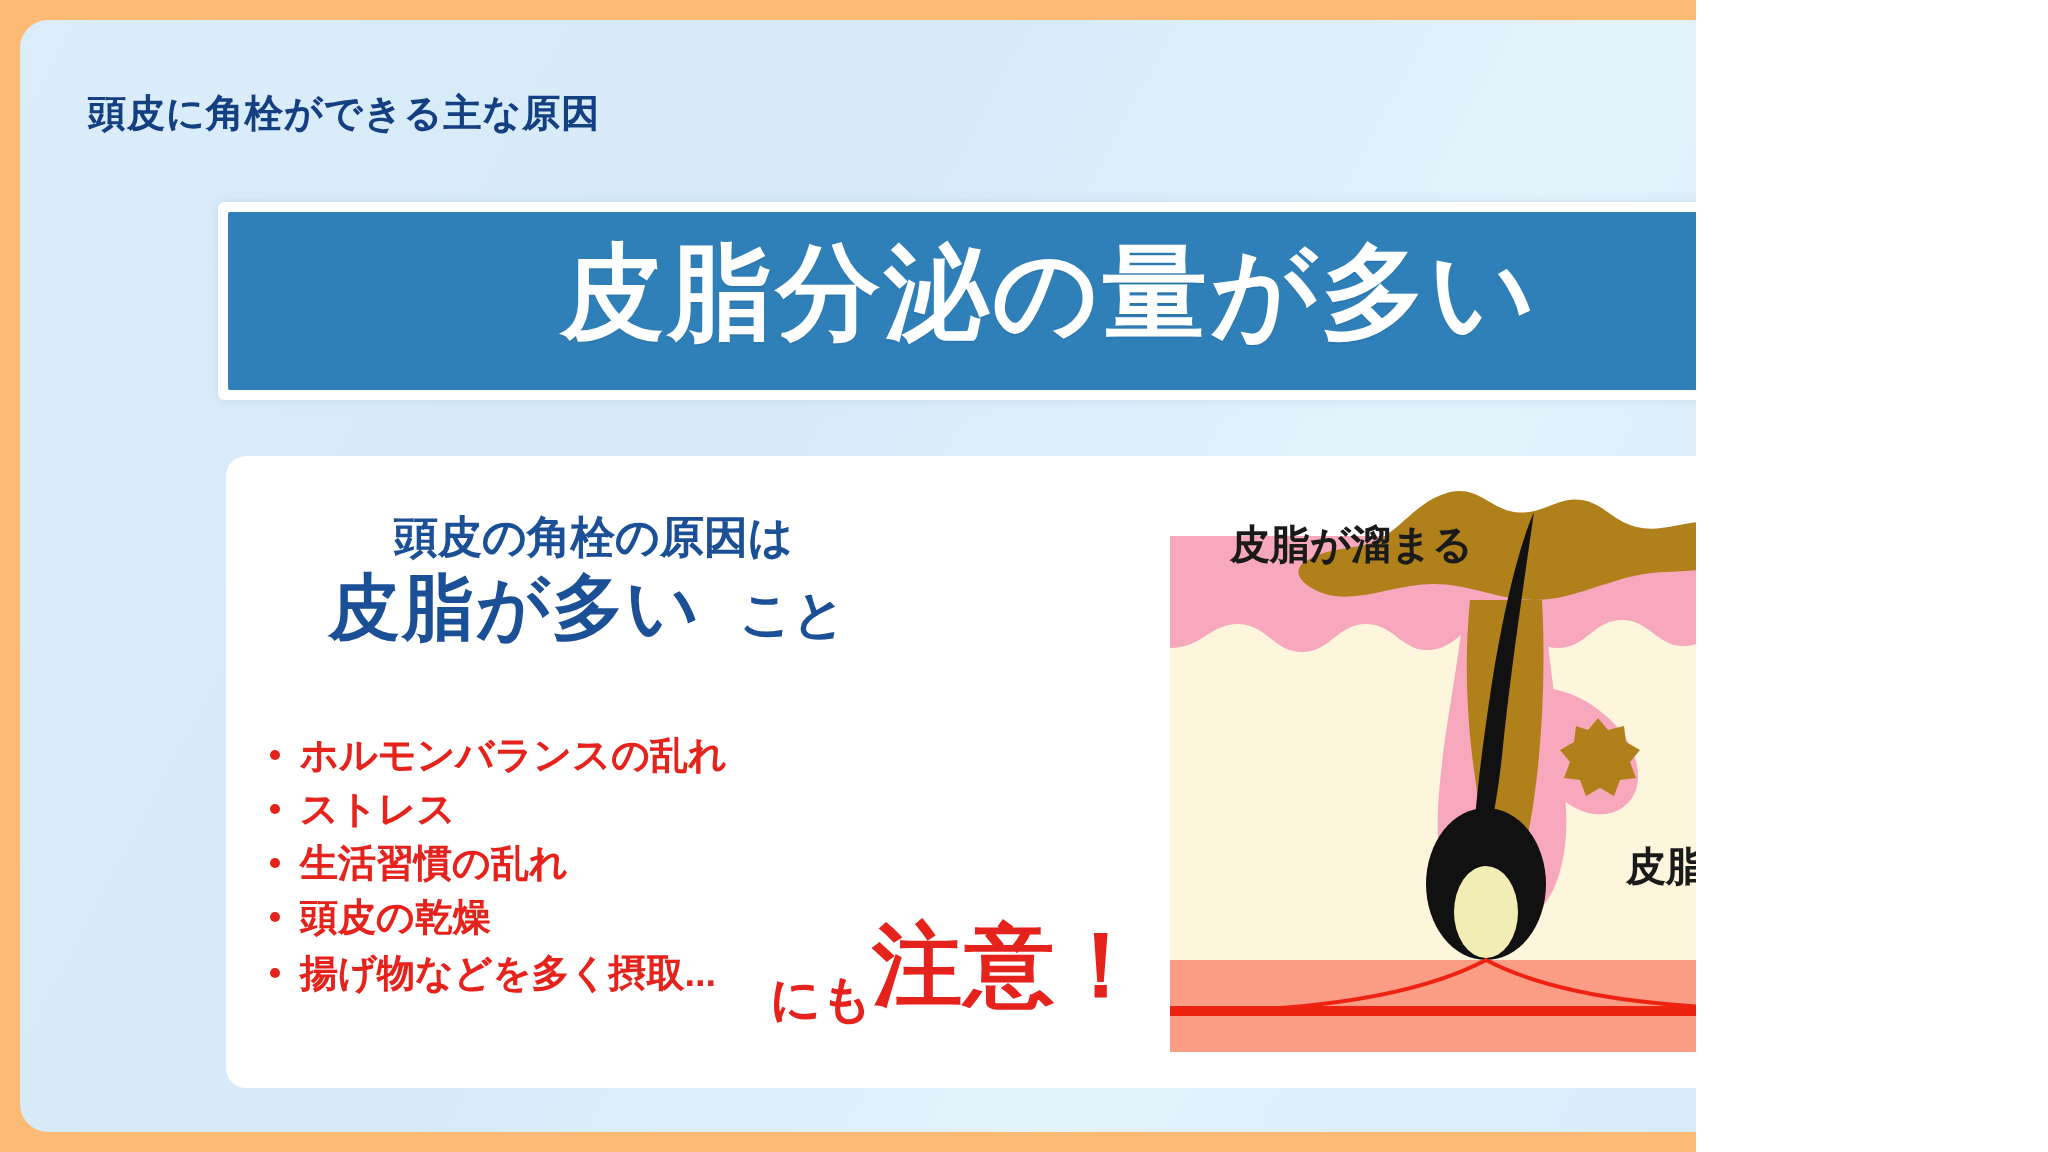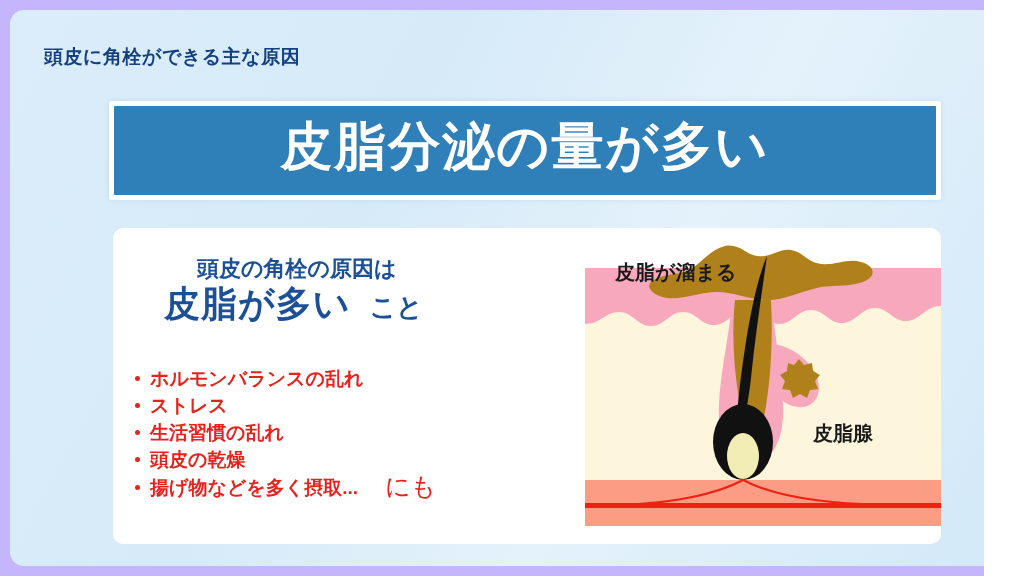--- a/index.html
+++ b/index.html
@@ -6,24 +6,24 @@
     margin: 0;
     padding: 0;
     background: #ffffff;
   }
   body {
     font-family: "Liberation Sans", "DejaVu Sans", sans-serif;
   }
 
   .slide {
     position: relative;
-    width: 984px;
+    width: 848px;
     height: 576px;
     overflow: hidden;
-    background: #c4b5fd;
+    background: #fdba74;
   }
 
   
   .panel {
     position: absolute;
     left: 10px;
     top: 10px;
     width: 1004px;
     height: 556px;
     border-radius: 14px;
@@ -158,21 +158,21 @@
   .caution {
     position: absolute;
     left: 272px;
     top: 232px;
     display: flex;
     align-items: baseline;
     white-space: nowrap;
   }
   .caution .pre {
     font-size: 25px;
-    font-weight: 400;
+    font-weight: 700;
     color: #e5231c;
     position: relative;
     top: 10px;
   }
   .caution .big {
     font-size: 45px;
     font-weight: 700;
     color: #e5231c;
     letter-spacing: 1px;
     line-height: 1;
@@ -260,20 +260,21 @@
             <span>頭皮の乾燥</span>
           </li>
           <li>
             <span class="dot"></span>
             <span>揚げ物などを多く摂取...</span>
           </li>
         </ul>
 
         <div class="caution">
           <span class="pre">にも</span>
+          <span class="big">注意！</span>
         </div>
       </div>
 
       <div class="illus">
 
         <svg width="356" height="316" viewBox="0 0 356 316">
 
           <rect x="0" y="0" width="356" height="40" fill="#ffffff"></rect>
 
           <rect x="0" y="252" width="356" height="46" fill="#fb9c84"></rect>

